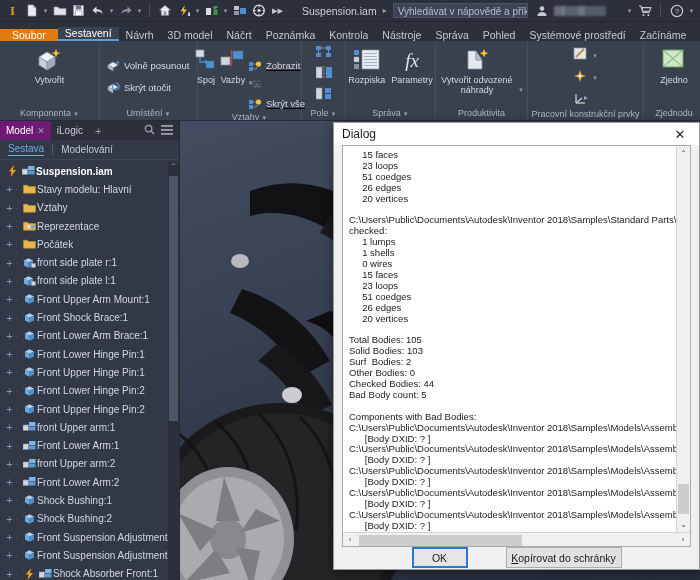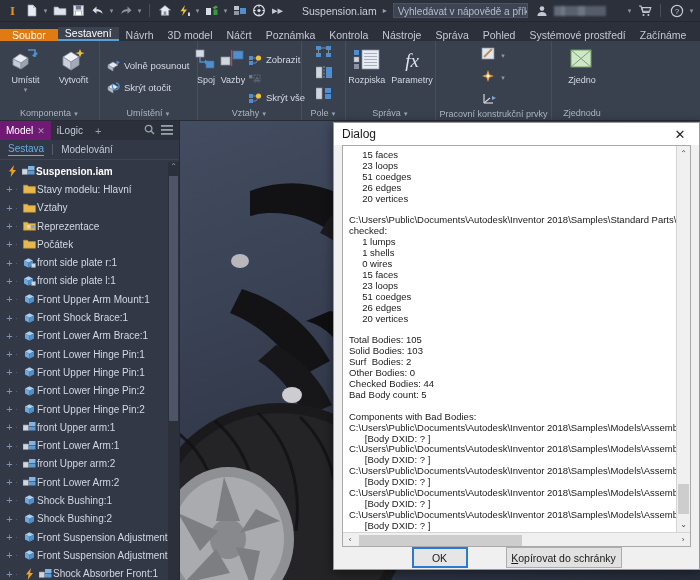--- a/index.html
+++ b/index.html
@@ -288,33 +288,20 @@
     <div class="tab">Spolupra</div>
   </div>
 
   <div class="ribbon">
 
     <div class="rgroup" style="width:100px">
       <div class="rbody">
         <div class="bigbtn">
           <span class="gl">
             <svg width="30" height="26" viewBox="0 0 30 26">
-                <path d="M2 12l7-5 8 4-7 5z" fill="#e8ecf2" stroke="#8b93a2" stroke-width=".8"></path>
-                <path d="M2 12v6l8 4v-6z" fill="#c5ccd6" stroke="#8b93a2" stroke-width=".8"></path>
-                <path d="M10 16l7-5v6l-7 5z" fill="#9aa3b1" stroke="#8b93a2" stroke-width=".8"></path>
-                <path d="M17 3h7v7" fill="none" stroke="#4f8fd0" stroke-width="1.6"></path>
-                <path d="M24 10l-3-1 3-4 3 1z" fill="#4f8fd0"></path>
-              </svg>
-          </span>
-          <span>Umístit</span>
-          <span class="caret">▾</span>
-        </div>
-        <div class="bigbtn">
-          <span class="gl">
-            <svg width="30" height="26" viewBox="0 0 30 26">
                 <path d="M4 10l8-5 8 5-8 5z" fill="#eef1f6" stroke="#8b93a2" stroke-width=".8"></path>
                 <path d="M4 10v8l8 5v-8z" fill="#c9d0d9" stroke="#8b93a2" stroke-width=".8"></path>
                 <path d="M12 15l8-5v8l-8 5z" fill="#a3abb8" stroke="#8b93a2" stroke-width=".8"></path>
                 <path d="M21 2l1.3 3.2L25.5 6l-3.2 1.3L21 10.5 19.7 7.3 16.5 6l3.2-.8z" fill="#f2c231"></path>
               </svg>
           </span>
           <span>Vytvořit</span>
         </div>
       </div>
       <div class="rfoot"><span>Komponenta</span><span class="dd">▼</span></div>
@@ -362,21 +349,21 @@
         <div class="bigbtn" style="width:30px">
           <span class="gl">
             <svg width="26" height="24" viewBox="0 0 26 24">
                 <rect x="1" y="9" width="9" height="8" fill="#cfd6df" stroke="#8b93a2" stroke-width=".7"></rect>
                 <rect x="13" y="3" width="10" height="8" fill="#4f8fd0" stroke="#3a6f9e" stroke-width=".7"></rect>
                 <path d="M11.6 2v16" stroke="#c04a3d" stroke-width="1.3"></path>
               </svg>
           </span>
           <span>Vazby</span>
         </div>
-        <div class="stack" style="margin-top:6px;">
+        <div class="stack" style="margin-top:12px;text-decoration:underline;">
           <div class="rowbtn">
             <span class="gl">
               <svg width="13" height="12" viewBox="0 0 13 12">
                   <rect x="0" y="2" width="4" height="4" fill="#4f8fd0"></rect>
                   <rect x="0" y="7" width="4" height="4" fill="#4f8fd0"></rect>
                   <circle cx="9.5" cy="4" r="2.6" fill="#f2c231"></circle>
                   <path d="M4 4h3M4 9h3l2-3" stroke="#8b93a2" stroke-width=".8" fill="none"></path>
                 </svg>
             </span>
             <span>Zobrazit</span>
@@ -456,20 +443,36 @@
             <svg width="30" height="24" viewBox="0 0 30 24">
                 <text x="15" y="19" font-size="19" fill="#dfe4eb" text-anchor="middle" font-family="Liberation Serif" font-style="italic">fx</text>
               </svg>
           </span>
           <span>Parametry</span>
         </div>
       </div>
       <div class="rfoot"><span>Správa</span><span class="dd">▼</span></div>
     </div>
 
+    <div class="rgroup" style="width:92px">
+      <div class="rbody">
+        <div class="bigbtn" style="width:86px">
+          <span class="gl">
+            <svg width="28" height="24" viewBox="0 0 28 24">
+                <path d="M5 3h8v9h6v9H5z" fill="#e6eaf0" stroke="#8b93a2" stroke-width=".8"></path>
+                <path d="M13 3l6 9h-6z" fill="#b9c1cd" stroke="#8b93a2" stroke-width=".8"></path>
+                <path d="M21 1l1.2 3 3 1.2-3 1.2L21 9.4 19.8 6.4 16.8 5.2l3-1.2z" fill="#f2c231"></path>
+              </svg>
+          </span>
+          <span style="line-height:10px">Vytvořit odvozené náhrady</span>
+        </div>
+        <span class="caret" style="align-self:flex-end; margin-bottom:14px;">▾</span>
+      </div>
+      <div class="rfoot"><span>Produktivita</span></div>
+    </div>
 
     <div class="rgroup" style="width:116px">
       <div class="rbody" style="gap:4px;">
         <div class="stack" style="margin-top:2px; gap:4px;">
           <div style="display:flex; align-items:center; gap:3px;">
             <span>
               <svg width="16" height="14" viewBox="0 0 16 14">
                   <rect x="1" y="1" width="12" height="11" fill="#e2e7ee" stroke="#8b93a2" stroke-width=".7"></rect>
                   <path d="M3 10l8-8" stroke="#c78a3d" stroke-width="1.8"></path>
                 </svg>

